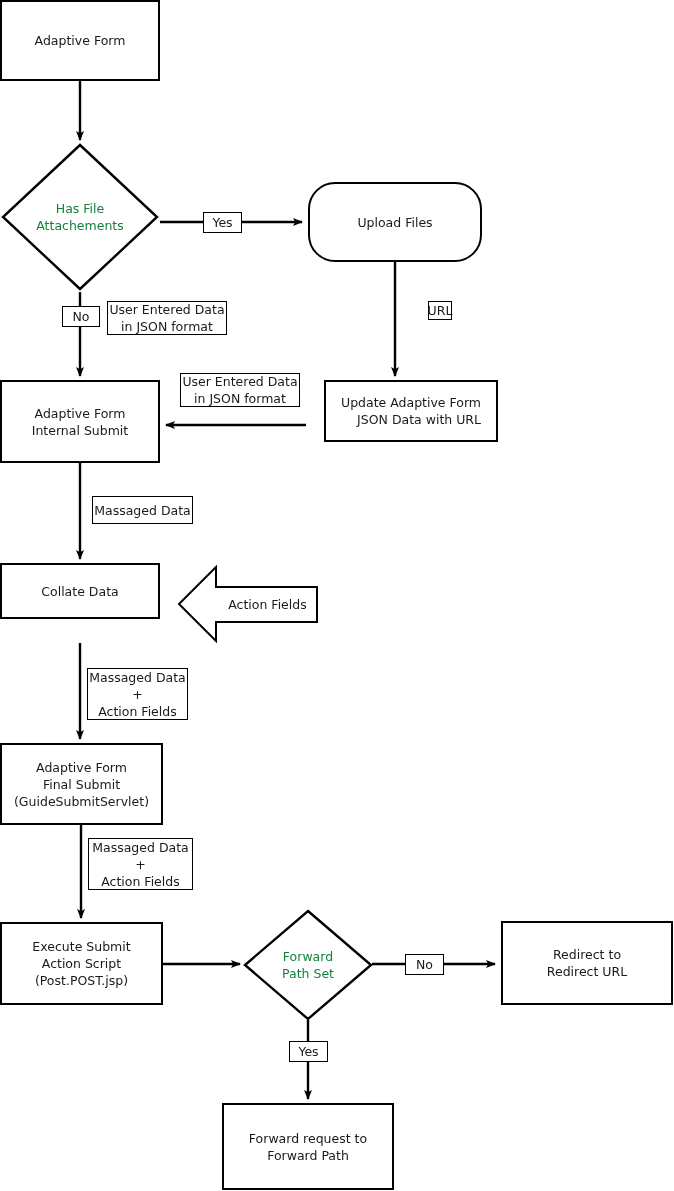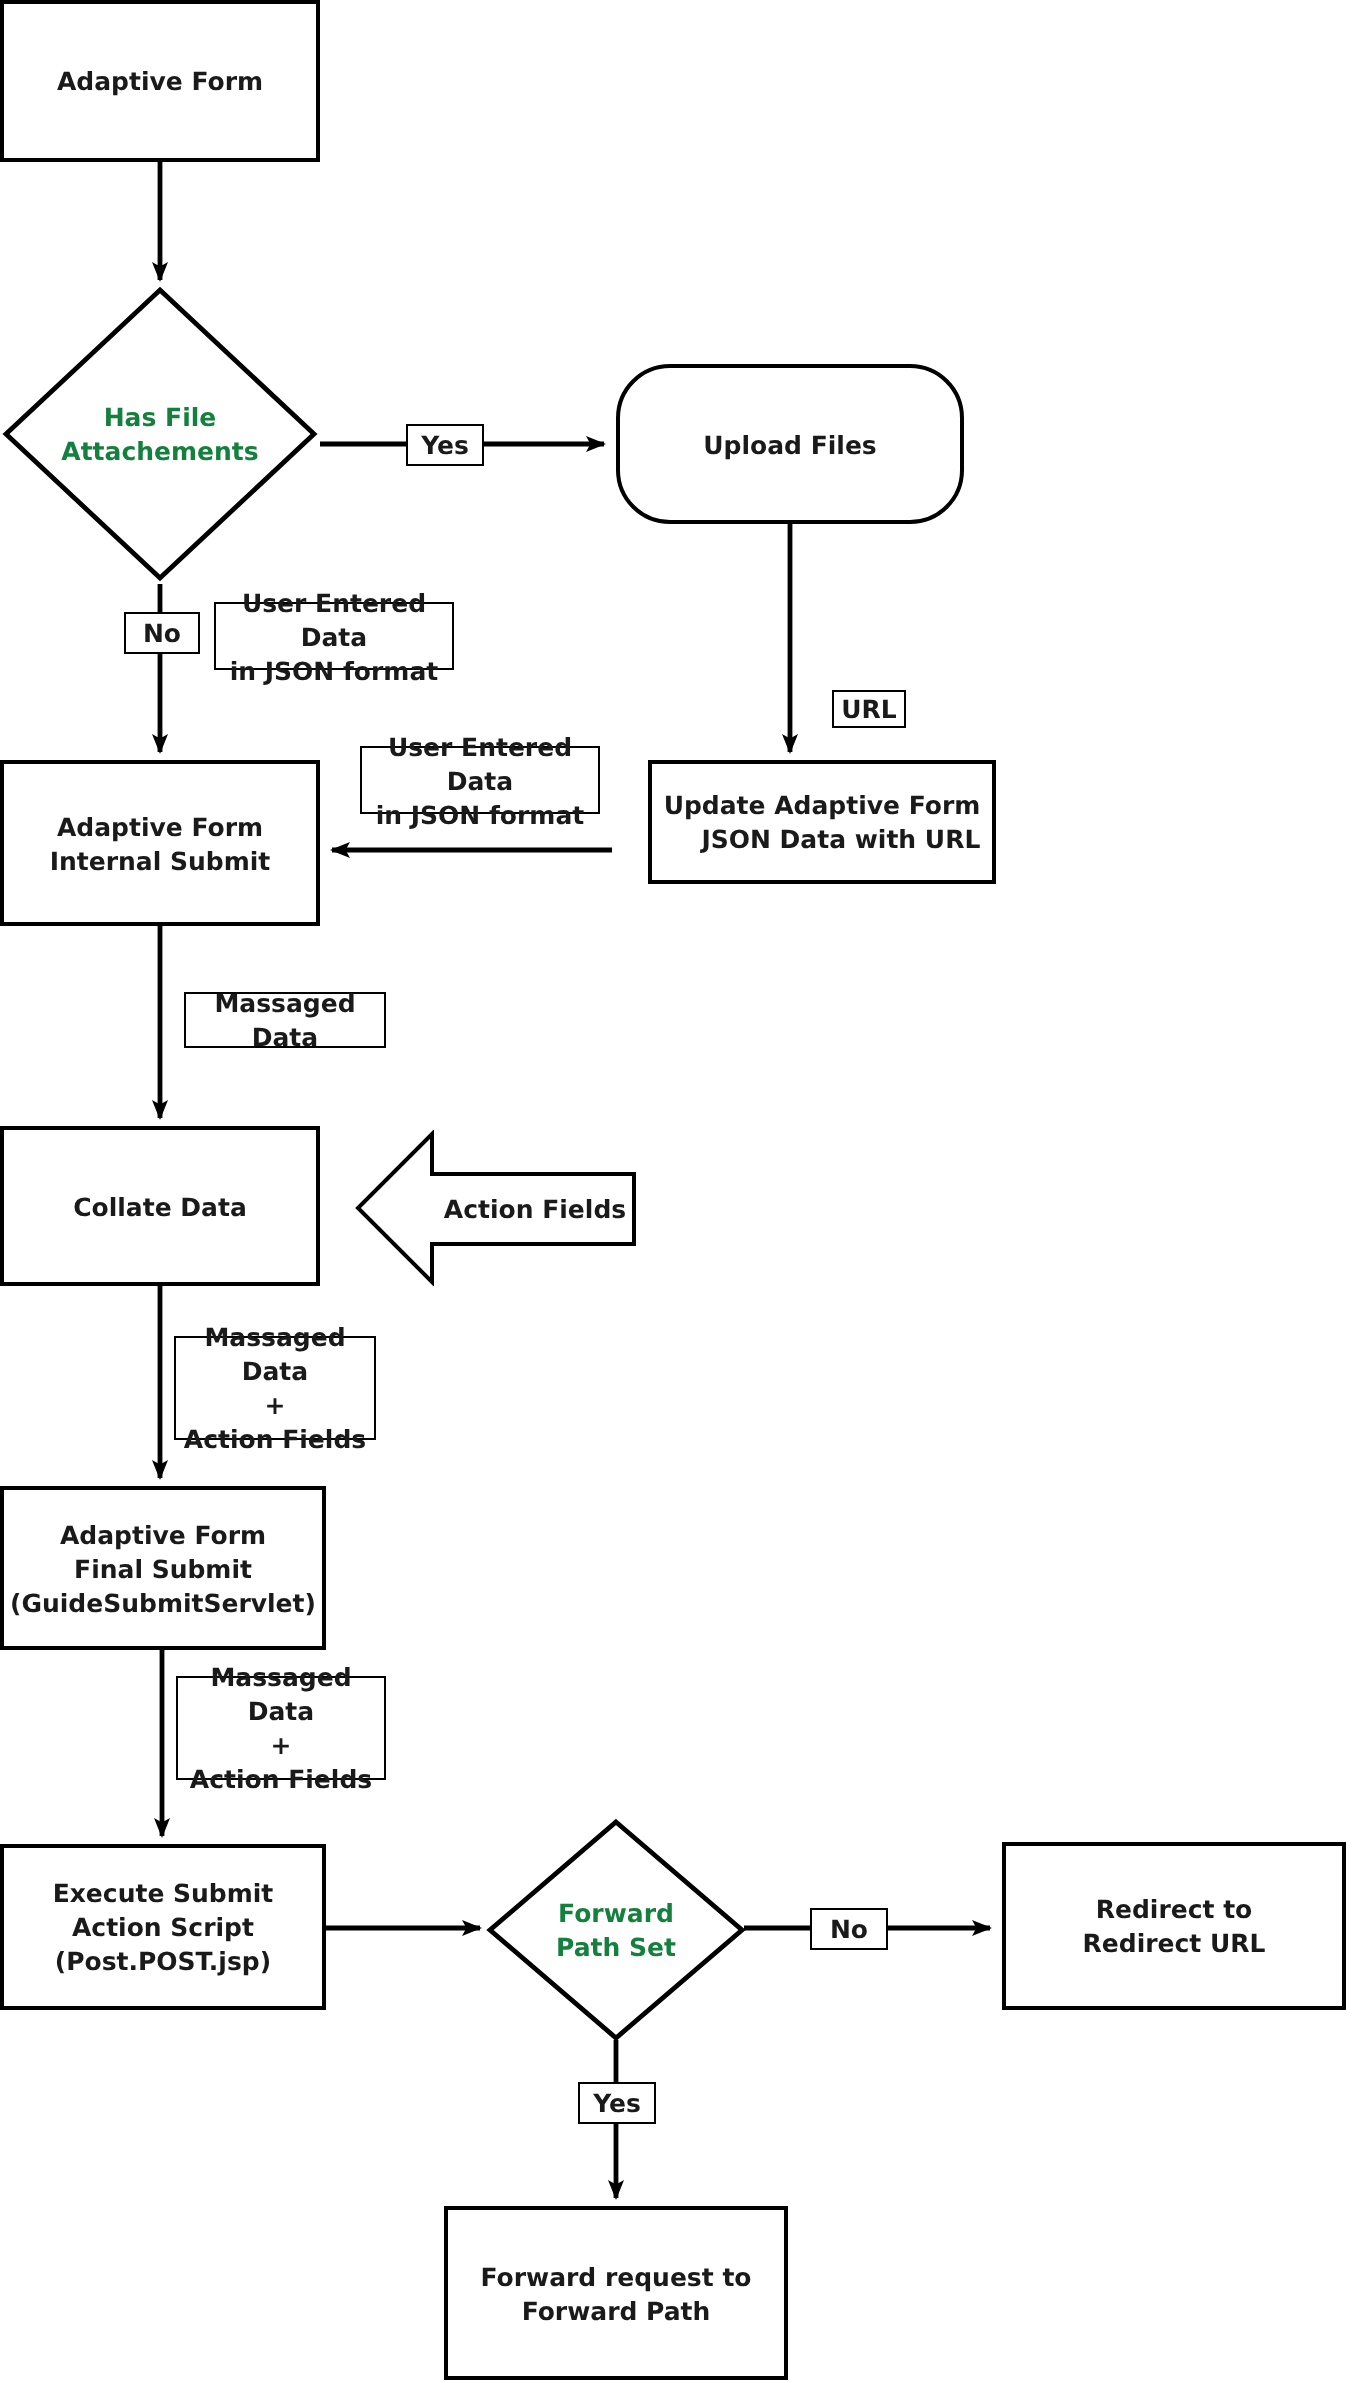--- a/index.html
+++ b/index.html
@@ -9,21 +9,20 @@
   }
   body {
     font-family: "DejaVu Sans", sans-serif;
   }
   #canvas {
     position: relative;
     width: 674px;
     height: 1191px;
     background: #ffffff;
     overflow: hidden;
-    font-weight: bold;
   }
   #svg-layer {
     position: absolute;
     left: 0;
     top: 0;
     width: 674px;
     height: 1191px;
   }
   .node {
     position: absolute;
@@ -149,21 +148,21 @@
   </div>
 
   <div class="node" style="left:308px; top:182px; width:174px; height:80px;border-radius:27px;">Upload Files</div>
 
   <div class="node" style="left:0px; top:380px; width:160px; height:83px;">Adaptive Form
 Internal Submit</div>
 
   <div class="node" style="left:324px; top:380px; width:174px; height:62px;text-align:right;">Update Adaptive Form
 JSON Data with URL</div>
 
-  <div class="node" style="left:0px; top:563px; width:160px; height:80px;">Collate Data</div>
+  <div class="node" style="left:0px; top:563px; width:160px; height:56px;">Collate Data</div>
 
   <div class="arrowshape-wrap" style="left:177px; top:565px; width:141px; height:78px;">
     <svg width="141" height="78" viewBox="0 0 141 78" xmlns="http://www.w3.org/2000/svg">
       <polygon points="39,2 39,22 140,22 140,57 39,57 39,76 2,39" fill="#ffffff" stroke="#000000" stroke-width="2"></polygon>
     </svg>
     <div class="arrowshape-text">Action Fields</div>
   </div>
 
   <div class="node" style="left:0px; top:743px; width:163px; height:82px;">Adaptive Form
 Final Submit
@@ -188,21 +187,21 @@
 Redirect URL</div>
 
 
   <div class="label-box" style="left:203px; top:212px; width:39px; height:21px;">Yes</div>
 
   <div class="label-box" style="left:62px; top:306px; width:38px; height:21px;">No</div>
 
   <div class="label-box" style="left:107px; top:301px; width:120px; height:34px;">User Entered Data
 in JSON format</div>
 
-  <div class="label-box" style="left:416px; top:301px; width:37px; height:19px;margin-top:44px;">URL</div>
+  <div class="label-box" style="left:428px; top:301px; width:24px; height:19px;">URL</div>
 
   <div class="label-box" style="left:180px; top:373px; width:120px; height:34px;">User Entered Data
 in JSON format</div>
 
   <div class="label-box" style="left:92px; top:496px; width:101px; height:28px;">Massaged Data</div>
 
   <div class="label-box" style="left:87px; top:668px; width:101px; height:52px;">Massaged Data
 +
 Action Fields</div>
 

